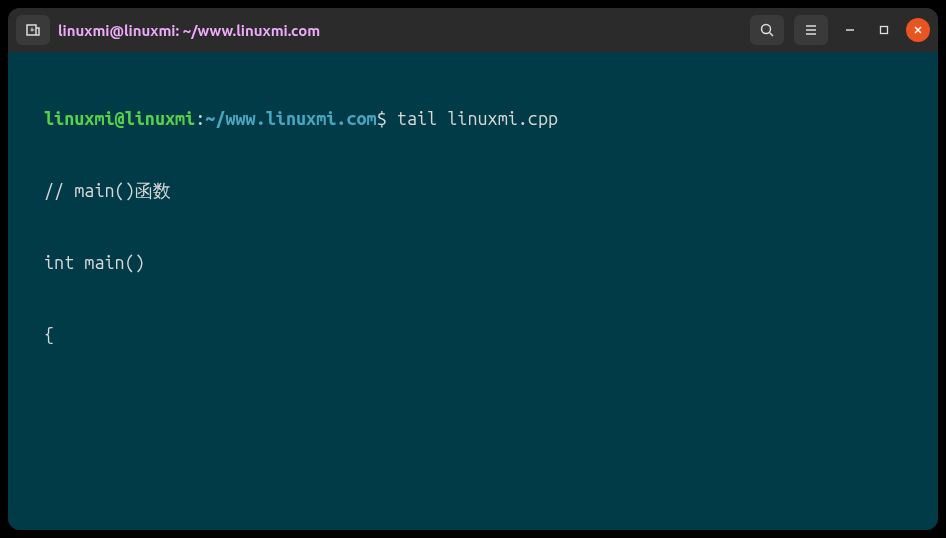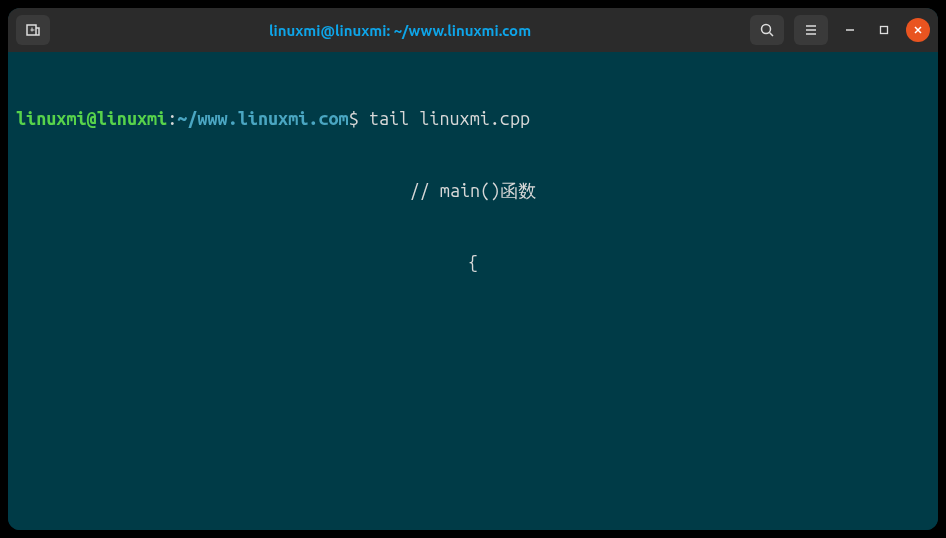--- a/index.html
+++ b/index.html
@@ -23,22 +23,22 @@
       height: 44px;
       background: #2b2b2b;
       display: flex;
       align-items: center;
       padding: 0 8px;
       gap: 8px;
     }
     .tb-left { display: flex; gap: 8px; }
     .tb-center {
       flex: 1;
-      text-align: center;
-      color: #0ea5e9;
+      text-align: left;
+      color: #f0abfc;
       font-weight: bold;
       font-size: 15px;
       font-family: Ubuntu, sans-serif;
     }
     .tb-right { display: flex; gap: 10px; align-items: center; }
     .tb-btn {
       width: 34px;
       height: 30px;
       background: #3a3a3a;
       border-radius: 6px;
@@ -62,26 +62,26 @@
     .terminal {
       flex: 1;
       background: #003b47;
       padding: 6px 8px;
       font-size: 18px;
       line-height: 24px;
       color: #d8d8d8;
       overflow: hidden;
       white-space: pre;
     }
-    .line { white-space: pre; }
+    .line { white-space: pre; margin-left: 28px; }
     .user { color: #57d34b; font-weight: bold; }
     .path { color: #4aa6c2; font-weight: bold; }
     .dollar { color: #d8d8d8; }
     .cmd { color: #d8d8d8; }
-    .out { color: #d8d8d8; text-align: center; }
+    .out { color: #d8d8d8; }
   </style>
 </head>
 <body>
 
 <div class="window">
   <div class="titlebar">
     <div class="tb-left">
       <div class="tb-btn">
         <svg viewBox="0 0 16 16">
             <path fill="none" stroke="currentColor" stroke-width="1.5" d="M2 3h9v10H2zM11 6h3v7h-3"></path>
@@ -116,20 +116,21 @@
         <svg viewBox="0 0 10 10">
             <path d="M2 2l6 6M8 2l-6 6" stroke="currentColor" stroke-width="1.5"></path>
           </svg>
       </div>
     </div>
   </div>
 
   <div class="terminal">
     <div class="line"><span class="user">linuxmi@linuxmi</span><span class="dollar">:</span><span class="path">~/www.linuxmi.com</span><span class="dollar">$ </span><span class="cmd">tail linuxmi.cpp</span></div>
     <div class="line out">// main()函数</div>
+    <div class="line out">int main()</div>
     <div class="line out">{</div>
     
     
     
     
     
     
     
     
     

